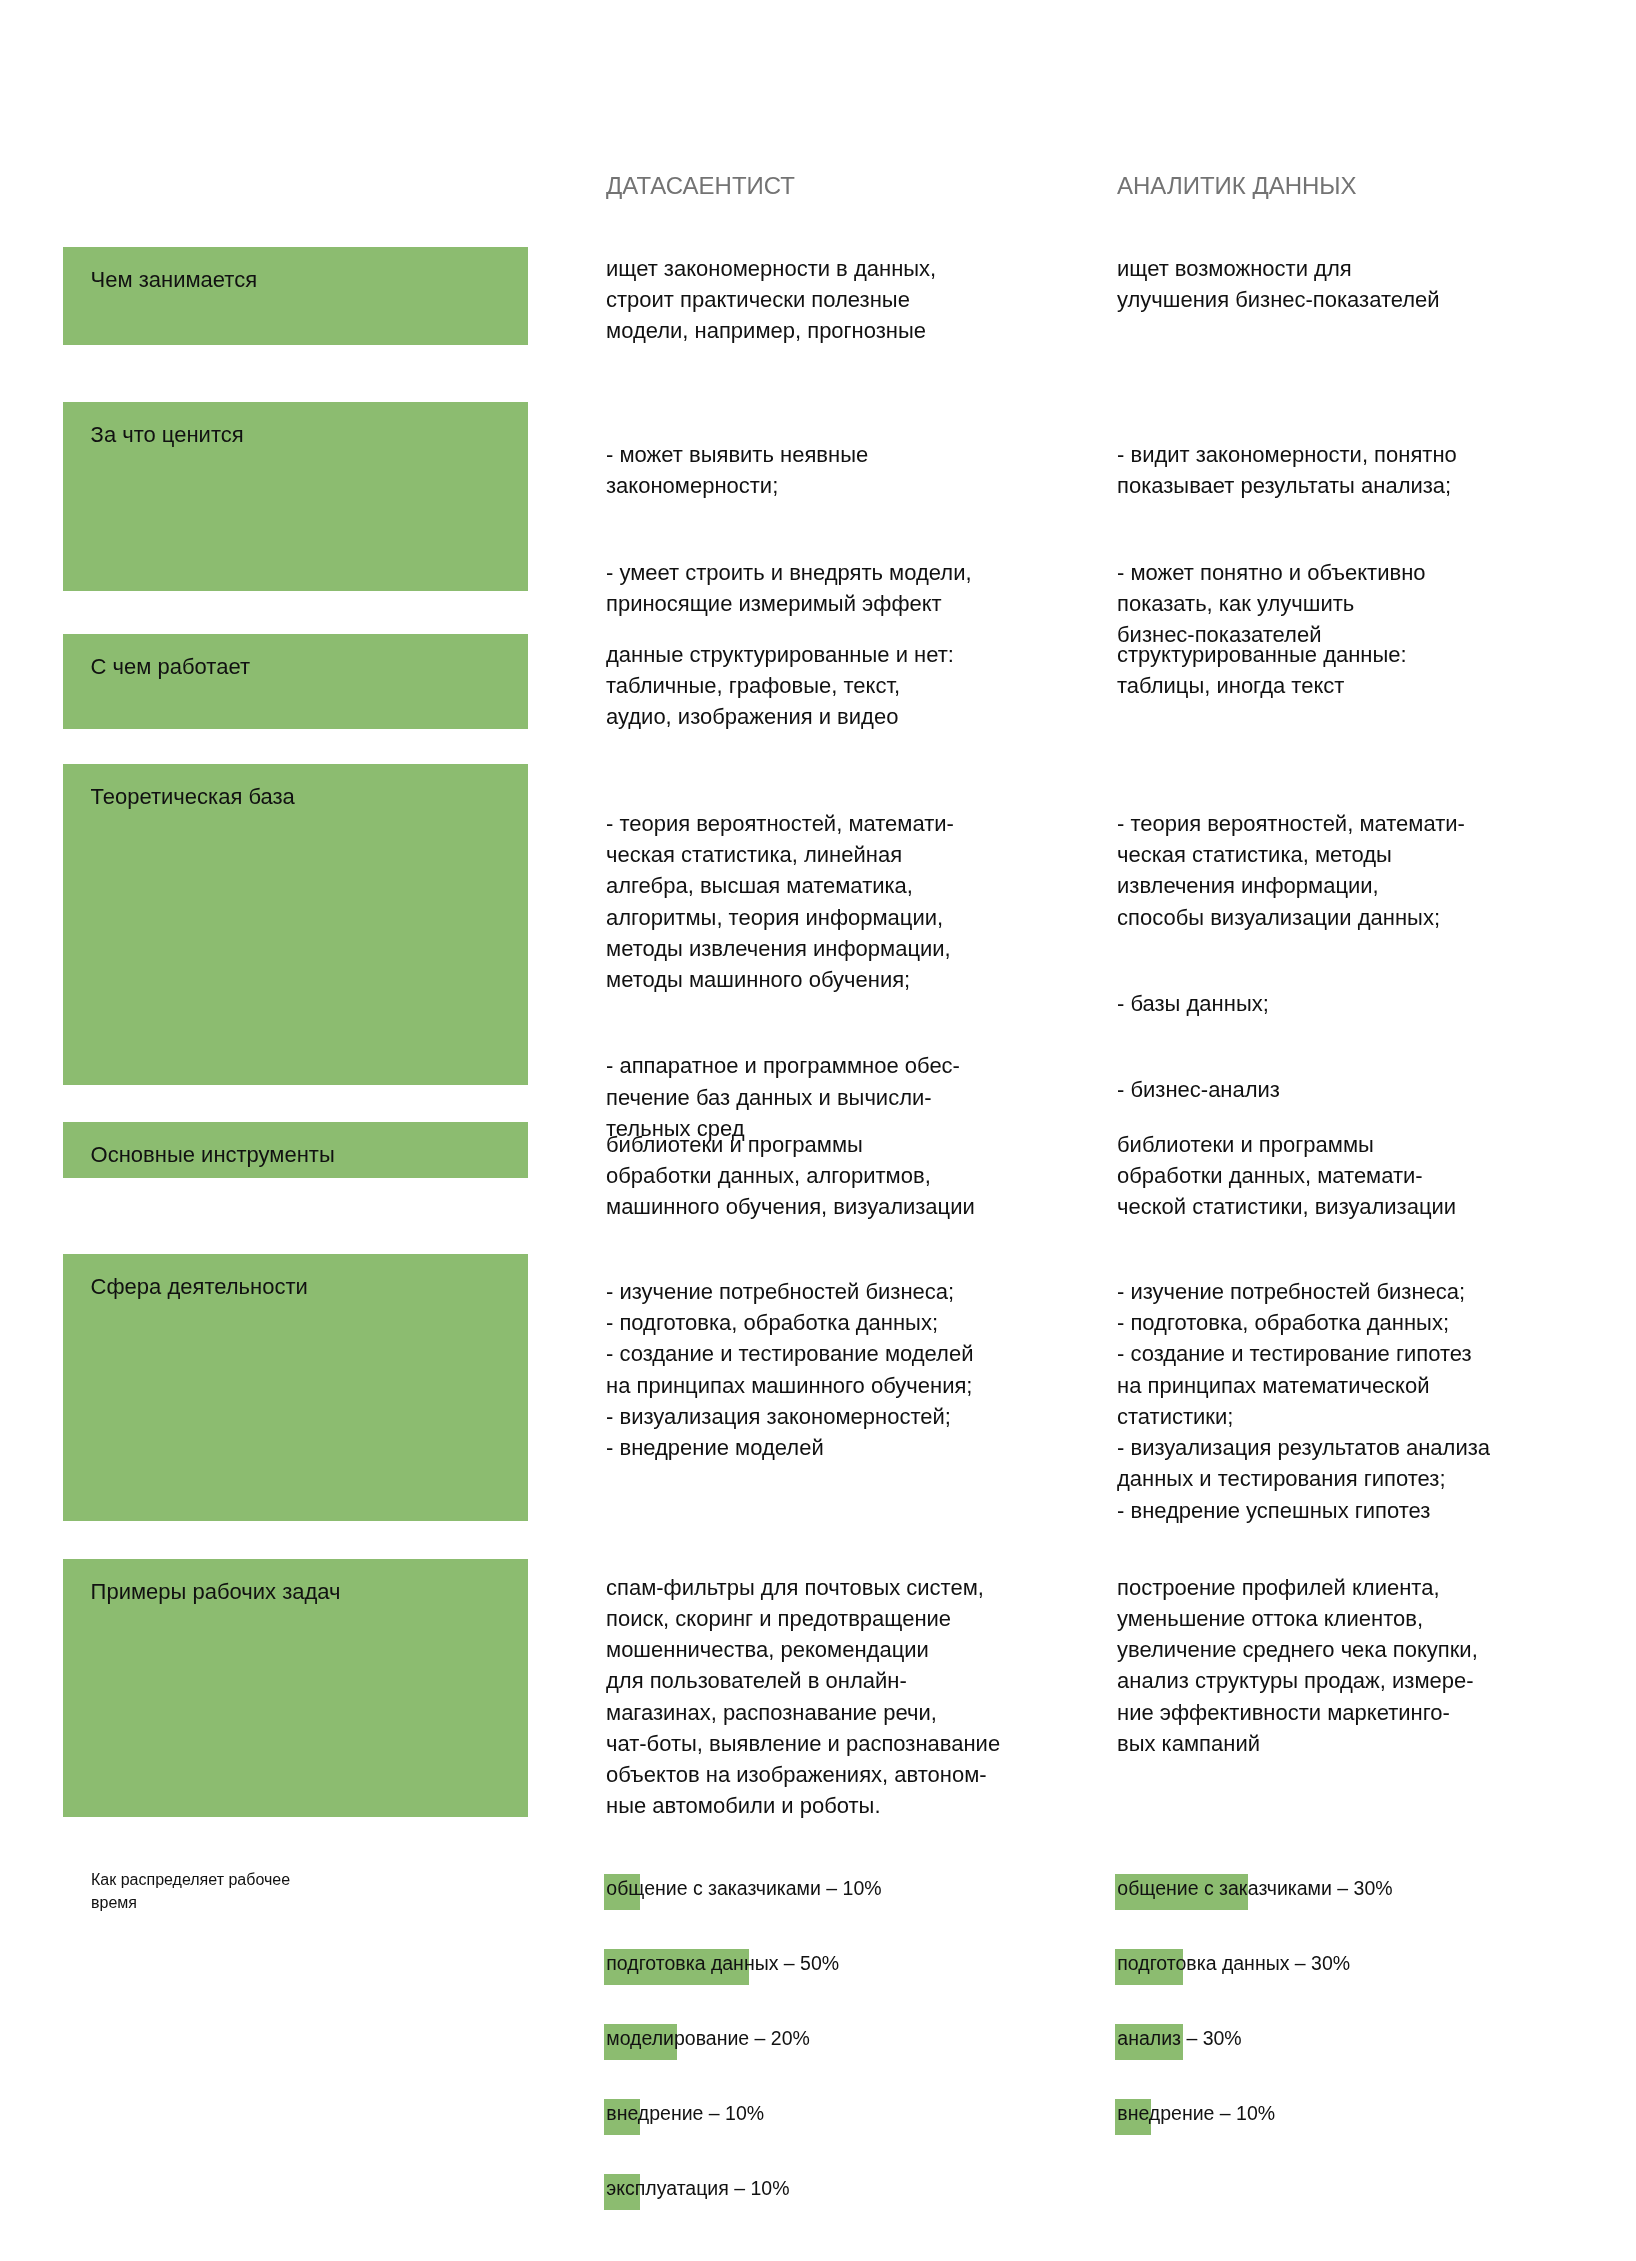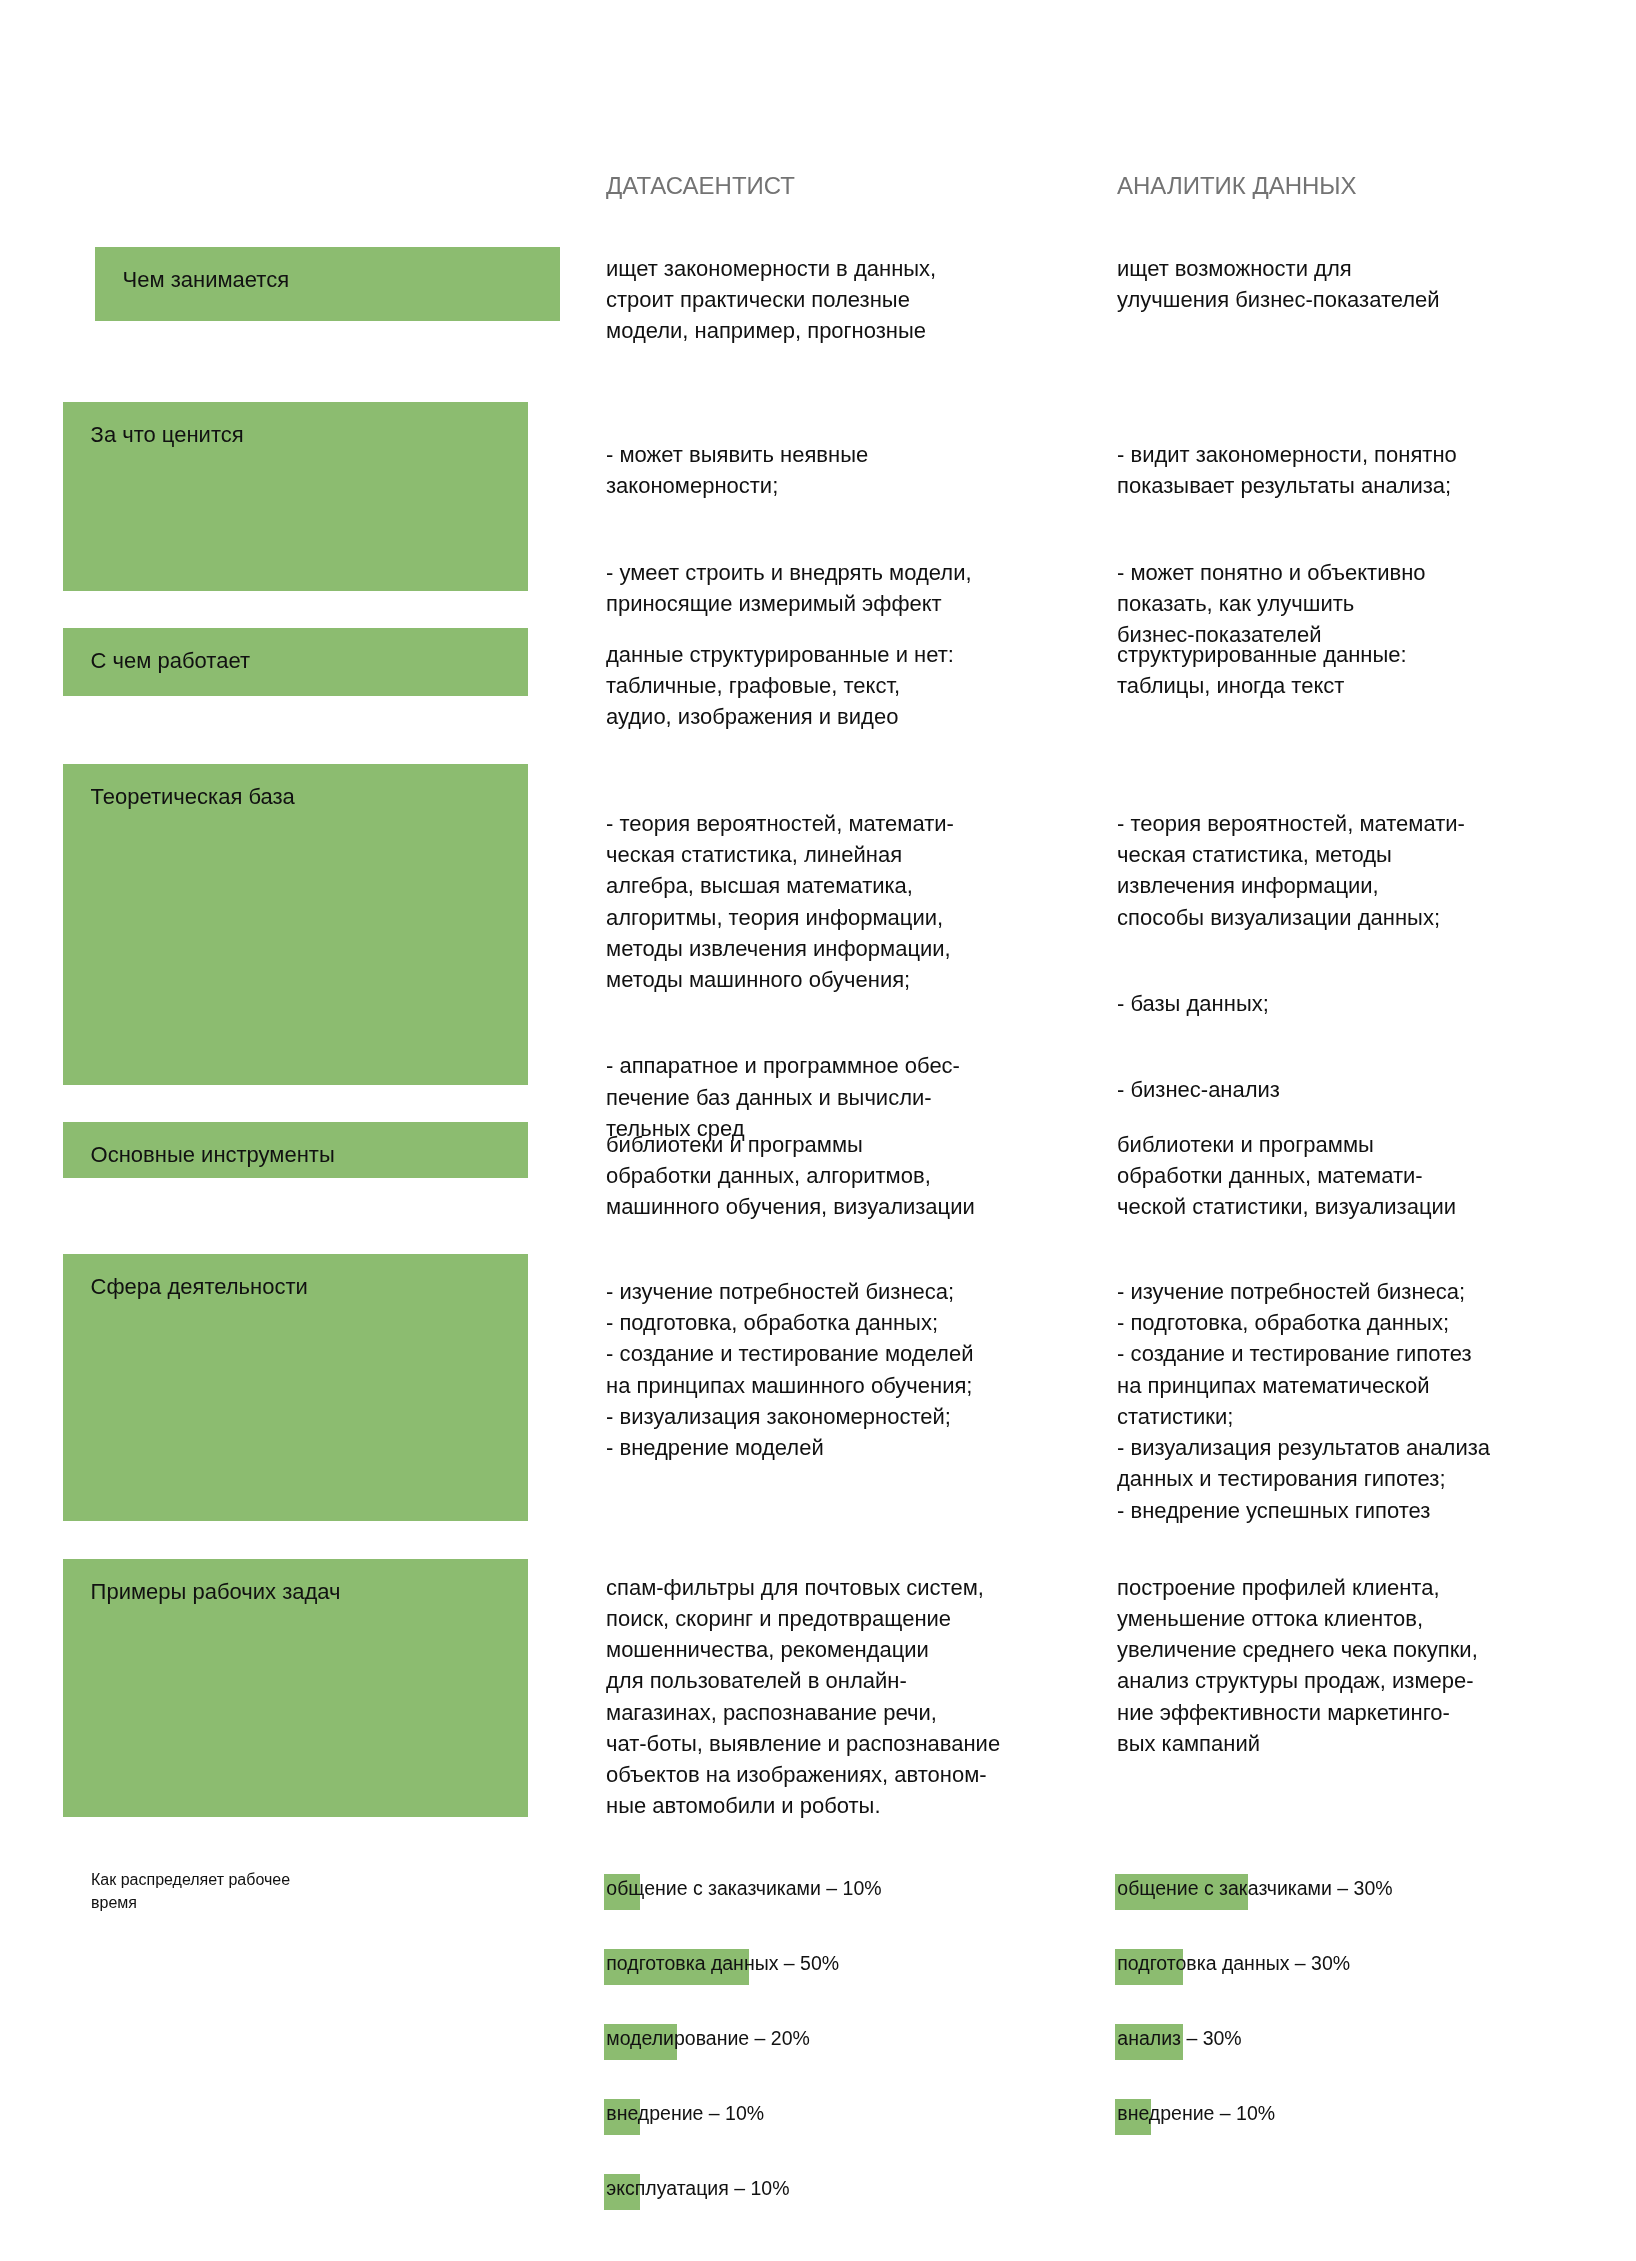--- a/index.html
+++ b/index.html
@@ -133,21 +133,21 @@
 
 <div class="page">
 
 
   <div class="col-head c1">ДАТАСАЕНТИСТ</div>
   <div class="col-head c2">АНАЛИТИК ДАННЫХ</div>
 
   <div class="rows">
 
     <div class="row" style="top:247px;">
-      <div class="label-box" style="top:0px;height:74px;margin-left:32px;">
+      <div class="label-box" style="top:0px;height:98px;">
         <span class="label-text">Чем занимается</span>
       </div>
       <div class="cell c1" style="top:5.7px;">ищет закономерности в данных,
 строит практически полезные
 модели, например, прогнозные</div>
       <div class="cell c2" style="top:5.7px;">ищет возможности для
 улучшения бизнес-показателей</div>
     </div>
 
     <div class="row" style="top:402px;">
@@ -163,21 +163,21 @@
       <div class="cell c2" style="top:5.7px;">
         <div class="bullet-group">- видит закономерности, понятно
     показывает результаты анализа;</div>
         <div class="bullet-group">- может понятно и объективно
    показать, как улучшить
    бизнес-показателей</div>
       </div>
     </div>
 
     <div class="row" style="top:626px;">
-      <div class="label-box" style="top:2px;height:68px;">
+      <div class="label-box" style="top:8px;height:95px;">
         <span class="label-text">С чем работает</span>
       </div>
       <div class="cell c1" style="top:12.6px;">данные структурированные и нет:
 табличные, графовые, текст,
 аудио, изображения и видео</div>
       <div class="cell c2" style="top:12.6px;">структурированные данные:
 таблицы, иногда текст</div>
     </div>
 
     <div class="row" style="top:764px;">

